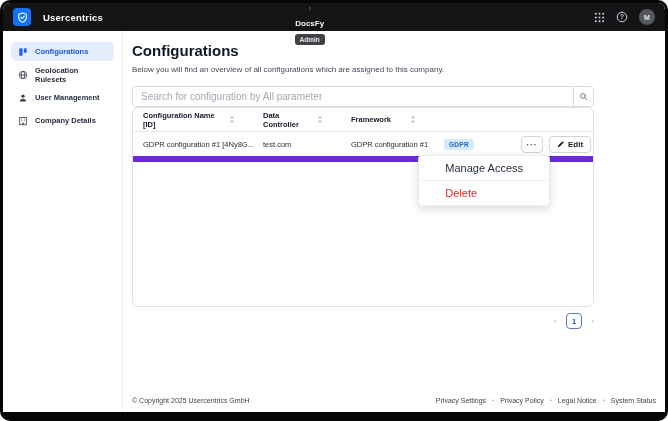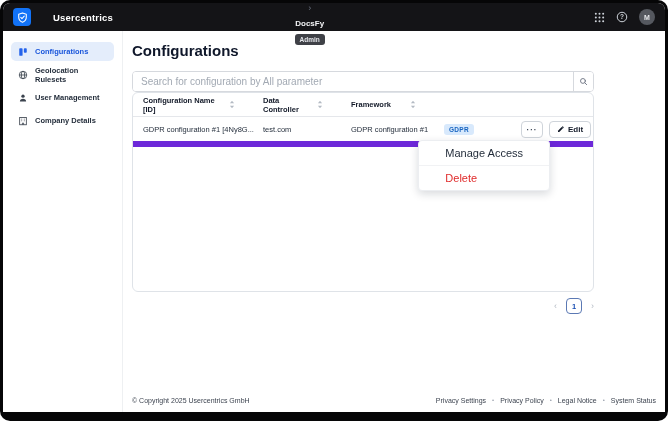--- a/index.html
+++ b/index.html
@@ -3,21 +3,21 @@
 <meta charset="utf-8">
 <style>
   * { margin:0; padding:0; box-sizing:border-box; }
   html,body { width:668px; height:421px; font-family:"Liberation Sans", sans-serif; background:#fff; }
   .frame { width:668px; height:421px; background:#060607; border-radius:10px; padding:3px 3px 9px 3px; overflow:hidden; }
   .app { width:100%; height:100%; display:flex; flex-direction:column; background:#fff; border-radius:7px 7px 0 0; overflow:hidden; }
 
   
   .topbar { height:28px; flex:0 0 28px; background:#141417; display:flex; align-items:center; padding:0 10px; position:relative; }
   .logo { width:18px; height:18px; border-radius:4px; background:#1273f8; display:flex; align-items:center; justify-content:center; }
-  .brand { color:#fff; font-size:9.5px; font-weight:700; margin-left:22px; letter-spacing:.2px; }
+  .brand { color:#fff; font-size:9.5px; font-weight:700; margin-left:12px; letter-spacing:.2px; }
   .crumbs { position:absolute; left:290px; display:flex; align-items:center; gap:6px;flex-direction:column; }
   .crumb-section { color:#9ca3af; font-size:8px; }
   .crumb-sep { color:#6b7280; font-size:9px; line-height:1; }
   .crumb-page { color:#f3f4f6; font-size:8px; font-weight:600; }
   .crumb-badge { background:#3f4147; color:#e5e7eb; font-size:6.5px; font-weight:600; padding:2px 5px; border-radius:3px; }
   .top-right { margin-left:auto; display:flex; align-items:center; gap:11px; }
   .avatar { width:16px; height:16px; border-radius:50%; background:#55585f; color:#e7e9ec; font-size:7px; font-weight:700; display:flex; align-items:center; justify-content:center; }
 
   
   .body { flex:1; display:flex; min-height:0; }
@@ -146,20 +146,21 @@
               <path d="M8 7.5h2 M14 7.5h2 M8 11.5h2 M14 11.5h2 M10.5 21v-4h3v4"></path>
             </svg>
           </span>
           <span>Company Details</span>
         </div>
       </div>
 
       <div class="main">
         <div class="content">
           <div class="page-title">Configurations</div>
+          <div class="page-sub">Below you will find an overview of all configurations which are assigned to this company.</div>
 
           <div class="searchbar">
             <input type="text" placeholder="Search for configuration by All parameter" style="">
             <div class="search-btn">
               <span style="display:flex;">
                 <svg width="9" height="9" viewBox="0 0 24 24" fill="none" stroke="#6b7280" stroke-width="2.4" stroke-linecap="round">
                   <circle cx="10.5" cy="10.5" r="6.5"></circle>
                     <path d="M15.5 15.5 L20.5 20.5"></path>
                 </svg>
               </span>

